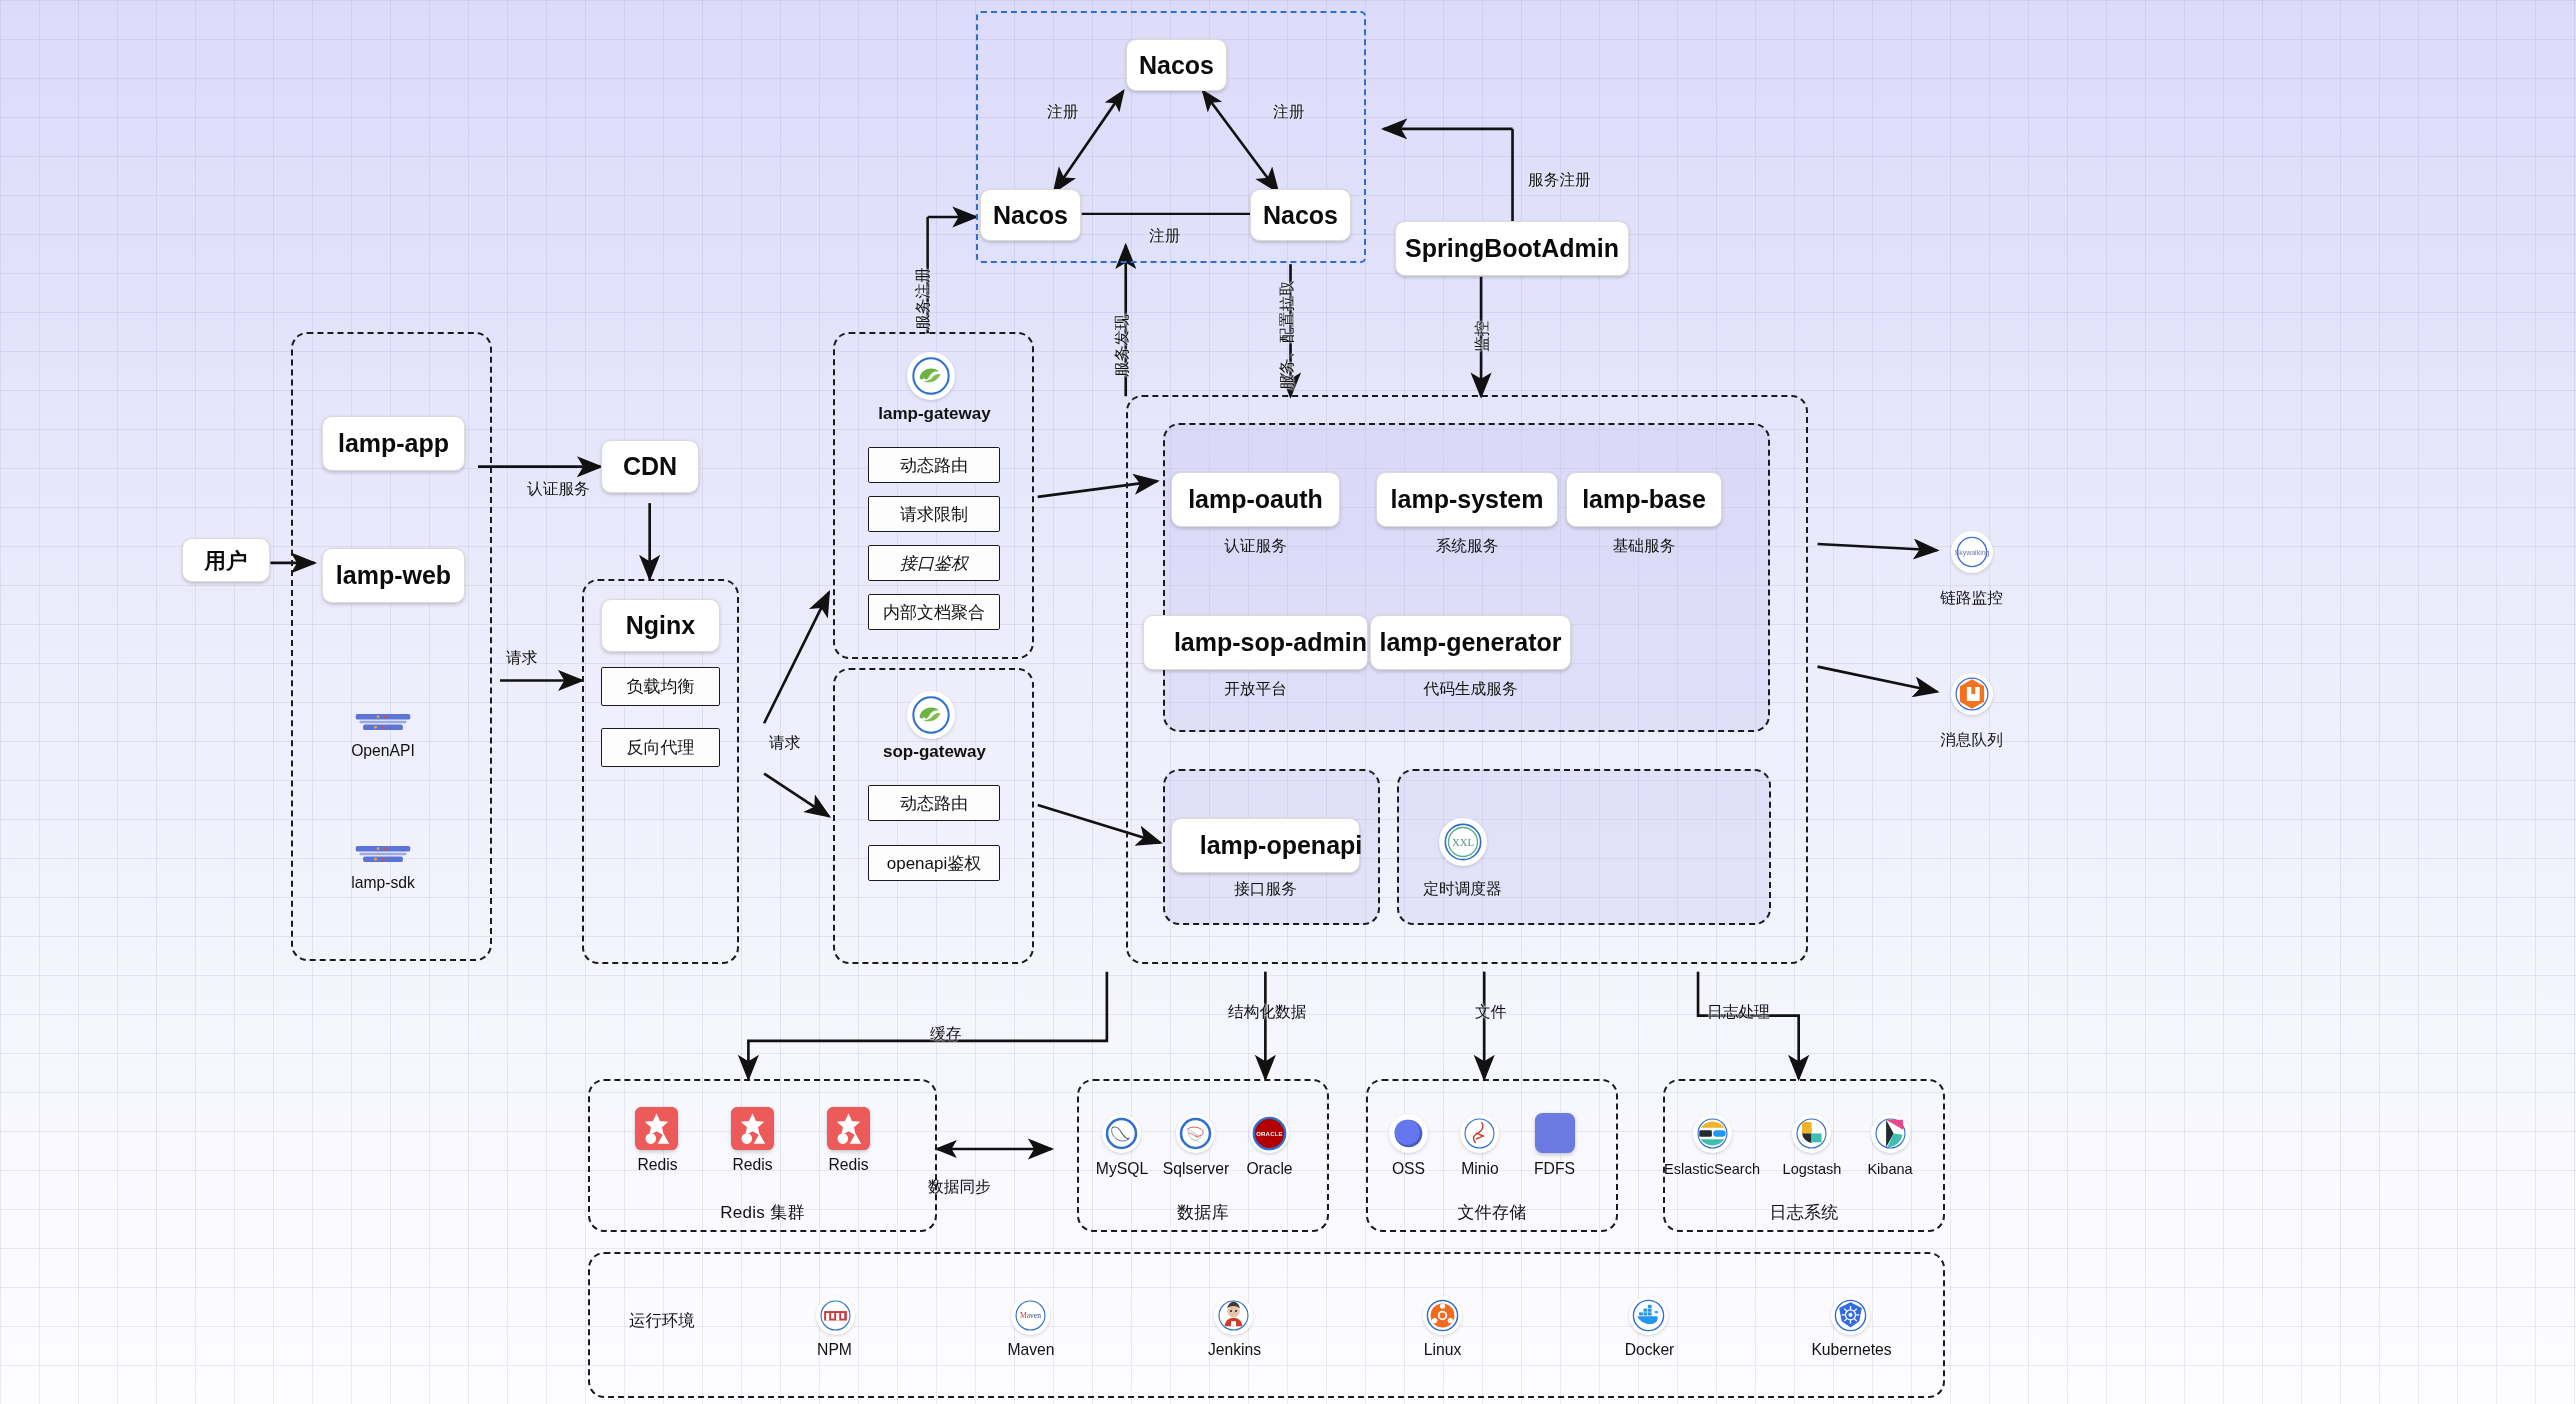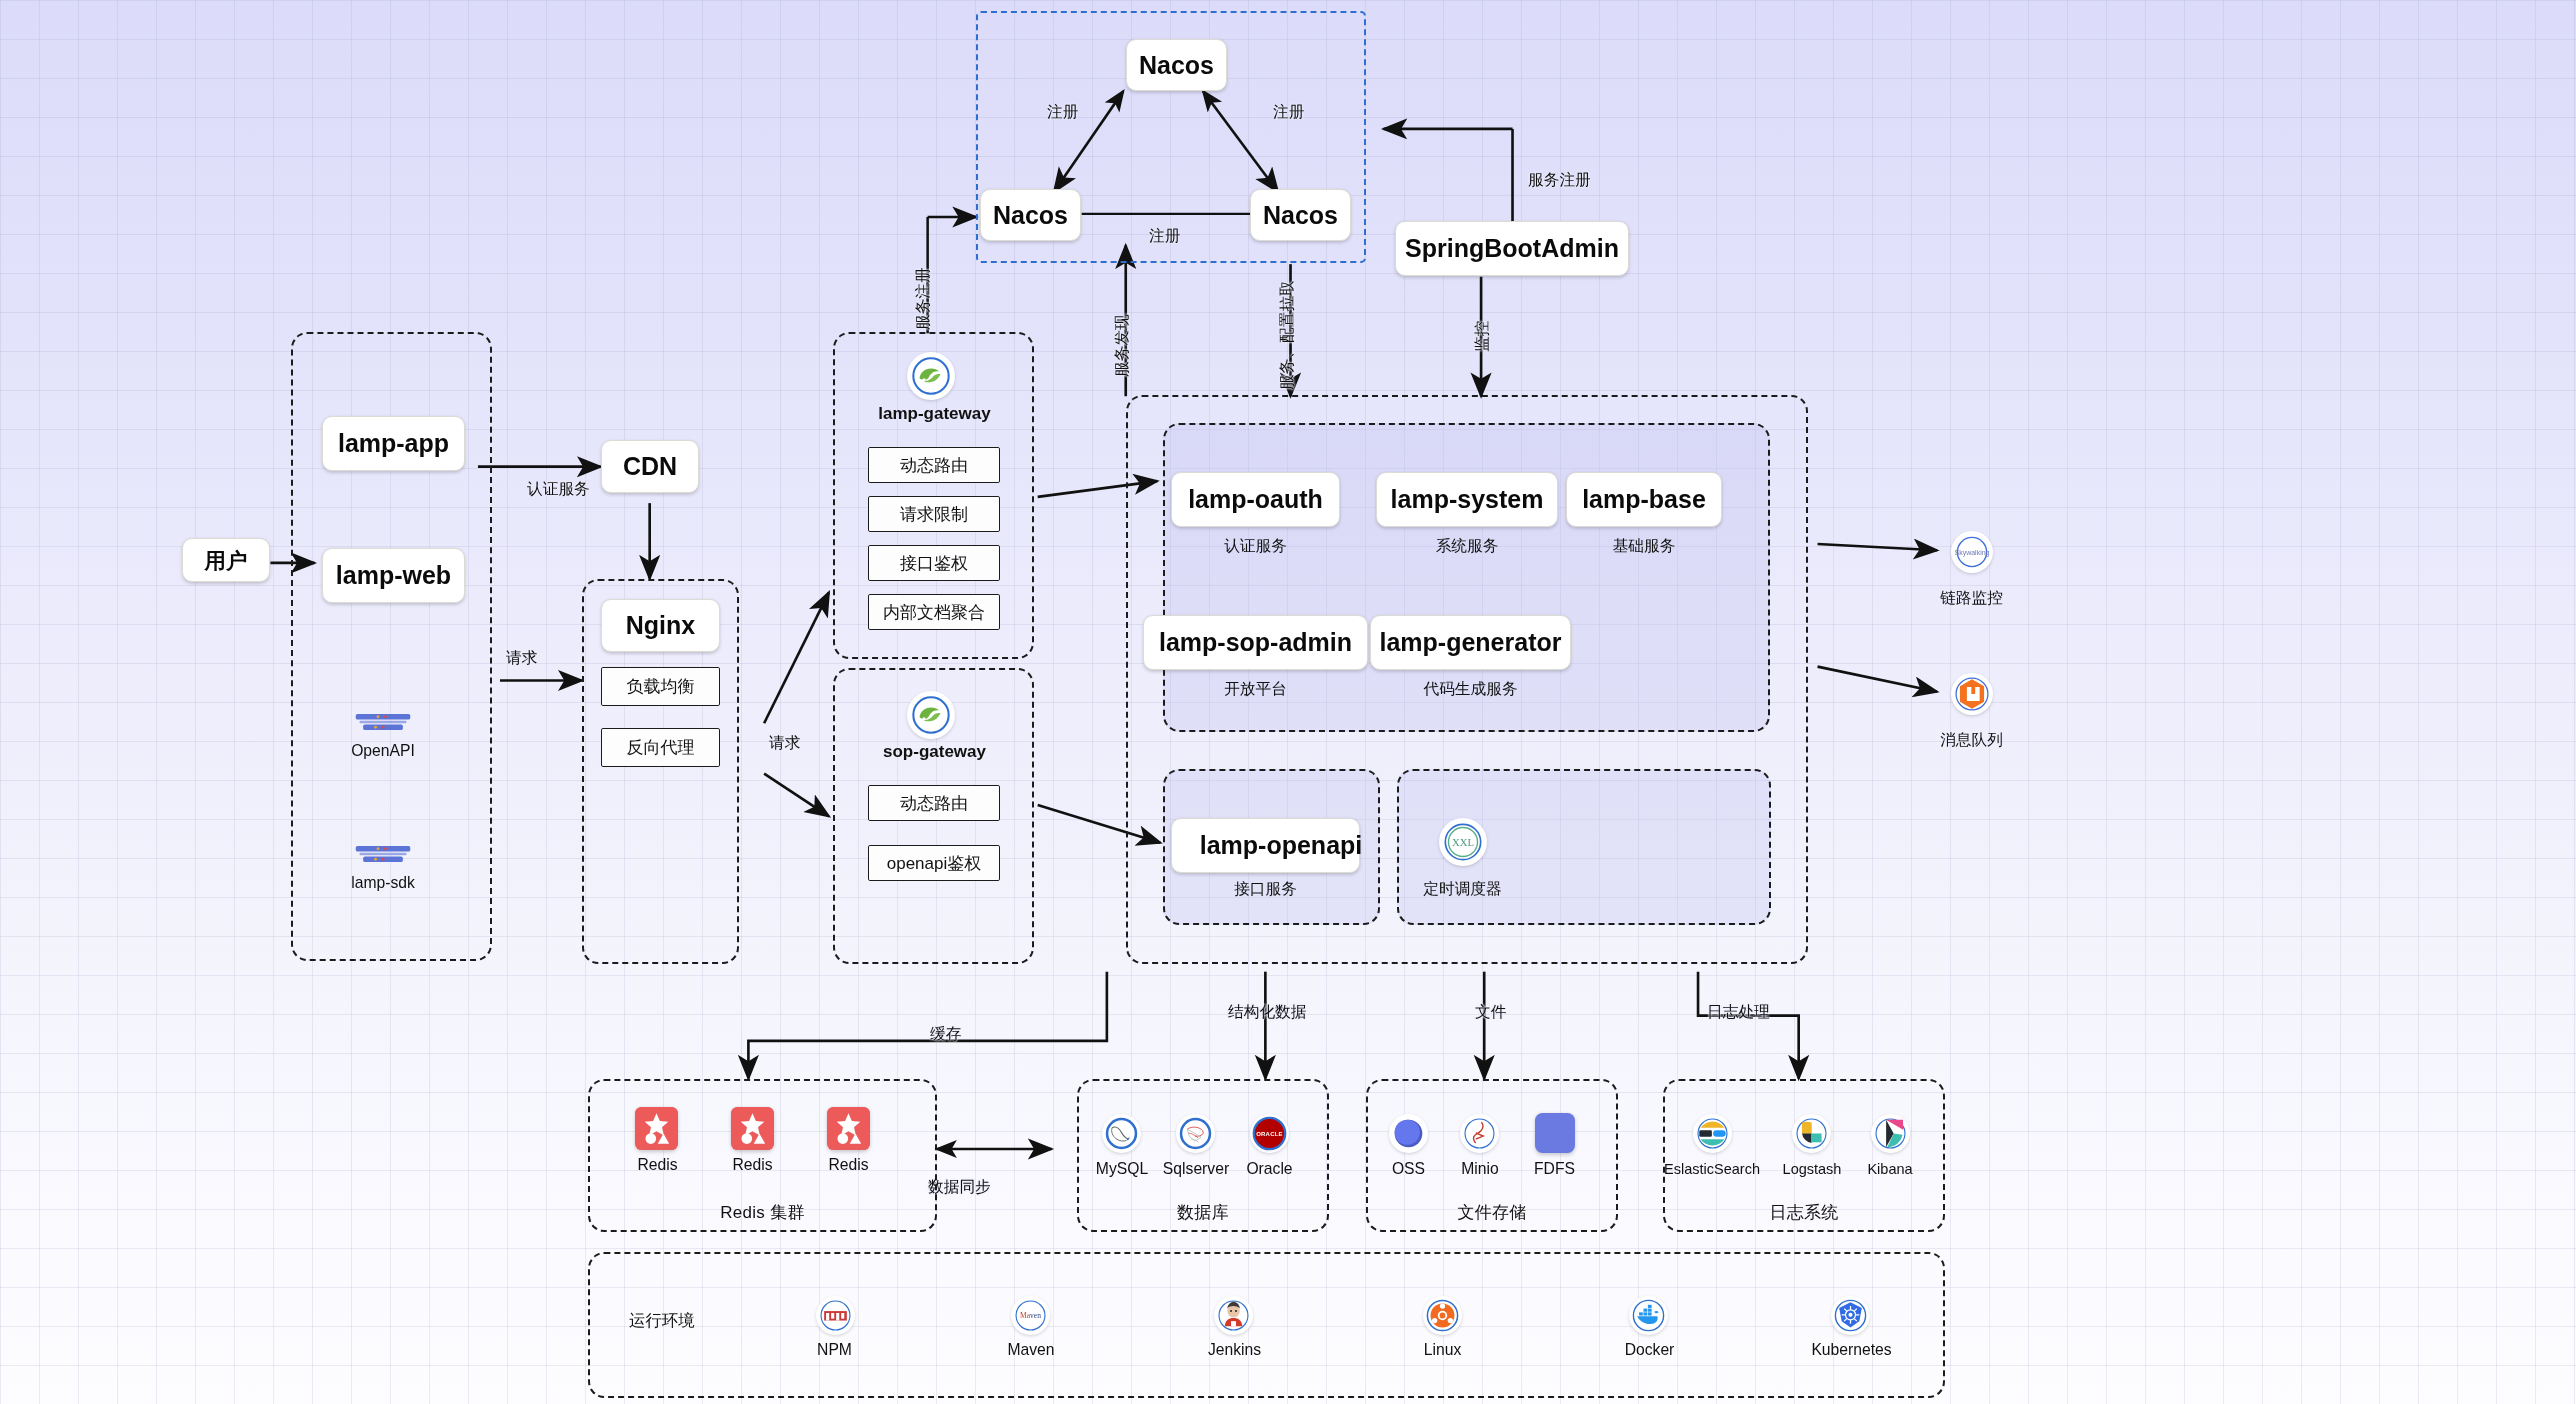--- a/index.html
+++ b/index.html
@@ -231,21 +231,21 @@
   </svg>
 </div>
 <div class="cap" style="left:840px;top:404px;width:189px;font-weight:bold;font-size:17px;">lamp-gateway</div>
 
 <div class="plainbox" style="left:868px;top:447px;width:132px;height:36px;">
   <span>动态路由</span>
 </div>
 <div class="plainbox" style="left:868px;top:496px;width:132px;height:36px;">
   <span>请求限制</span>
 </div>
-<div class="plainbox" style="left:868px;top:545px;width:132px;height:36px;">
+<div class="plainbox" style="left:868px;top:545px;width:132px;height:36px;font-style:italic;">
   <span>接口鉴权</span>
 </div>
 <div class="plainbox" style="left:868px;top:594px;width:132px;height:36px;">
   <span>内部文档聚合</span>
 </div>
 
 <div class="elabel rot" style="left:913px;top:330px;">服务注册</div>
 
 <div class="group" style="left:833px;top:668px;width:201px;height:296px;"></div>
 
@@ -279,21 +279,21 @@
 <div class="node lg" style="left:1376px;top:472px;width:182px;height:55px;">
   <span>lamp-system</span>
 </div>
 <div class="cap" style="left:1376px;top:536px;width:182px;">系统服务</div>
 
 <div class="node lg" style="left:1566px;top:472px;width:156px;height:55px;">
   <span>lamp-base</span>
 </div>
 <div class="cap" style="left:1566px;top:536px;width:156px;">基础服务</div>
 
-<div class="node lg" style="left:1143px;top:615px;width:225px;height:55px;">
+<div class="node lg" style="left:1143px;top:615px;width:225px;height:55px;justify-content:flex-end;">
   <span>lamp-sop-admin</span>
 </div>
 <div class="cap" style="left:1143px;top:679px;width:225px;">开放平台</div>
 
 <div class="node lg" style="left:1370px;top:615px;width:201px;height:55px;">
   <span>lamp-generator</span>
 </div>
 <div class="cap" style="left:1370px;top:679px;width:201px;">代码生成服务</div>
 
 <div class="group soft" style="left:1163px;top:769px;width:217px;height:156px;"></div>

